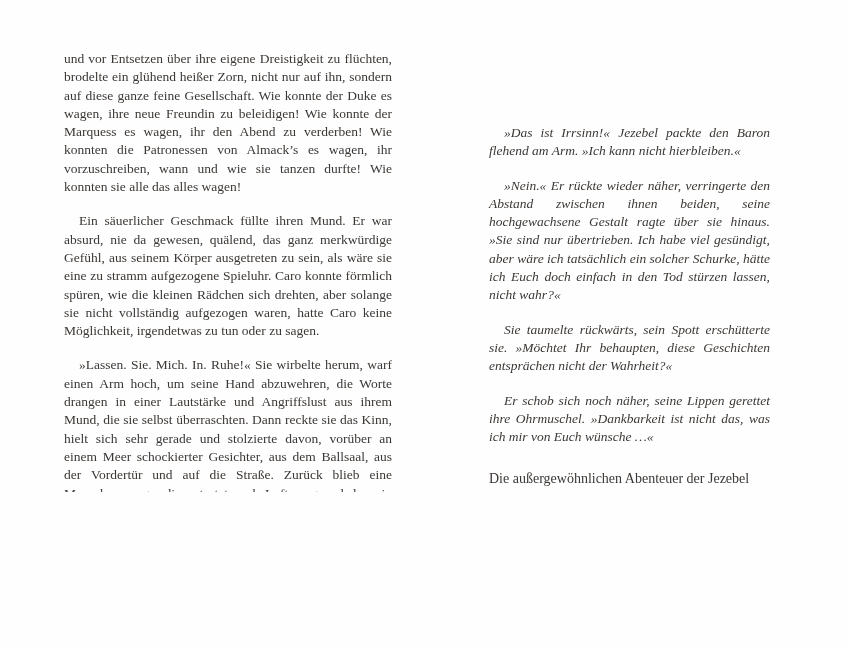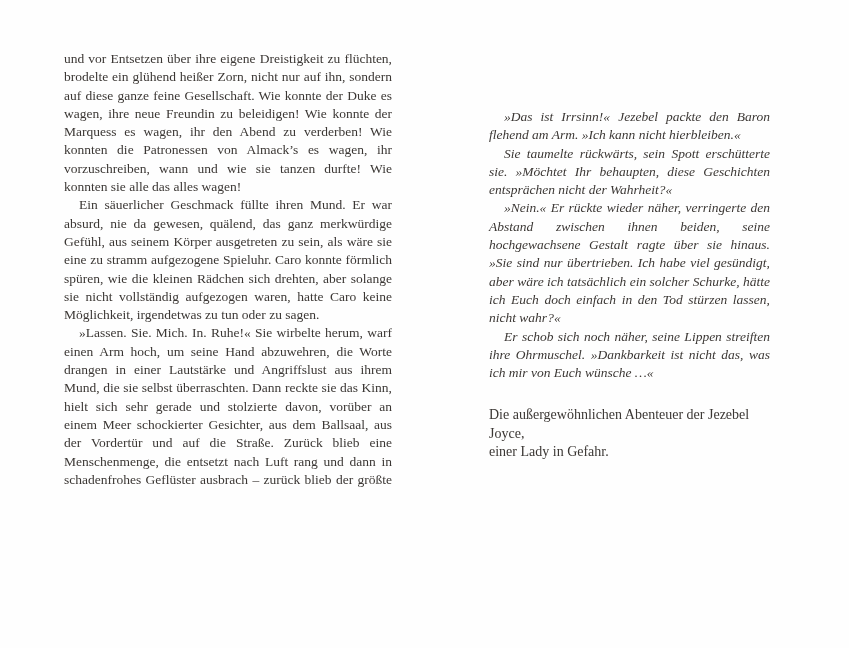--- a/index.html
+++ b/index.html
@@ -23,20 +23,21 @@
     text-align: justify;
     hyphens: auto;
     -webkit-hyphens: auto;
   }
   .text-block p {
     margin: 0;
     padding: 0;
   }
   .text-block p.indent {
     text-indent: 15px;
+    margin-top: 16px;
   }
   .page-left-block {
     left: 64px;
     top: 50px;
     width: 328px;
   }
   .page-right-block {
     left: 489px;
     top: 108px;
     width: 292px;
@@ -74,23 +75,23 @@
   <div class="text-block page-left-block">
     <p>und vor Entsetzen über ihre eigene Dreistigkeit zu flüchten, brodelte ein glühend heißer Zorn, nicht nur auf ihn, sondern auf diese ganze feine Gesellschaft. Wie konnte der Duke es wagen, ihre neue Freundin zu beleidigen! Wie konnte der Marquess es wagen, ihr den Abend zu verderben! Wie konnten die Patronessen von Almack’s es wagen, ihr vorzuschreiben, wann und wie sie tanzen durfte! Wie konnten sie alle das alles wagen!</p>
     <p class="indent">Ein säuerlicher Geschmack füllte ihren Mund. Er war absurd, nie da gewesen, quälend, das ganz merkwürdige Gefühl, aus seinem Körper ausgetreten zu sein, als wäre sie eine zu stramm aufgezogene Spieluhr. Caro konnte förmlich spüren, wie die kleinen Rädchen sich drehten, aber solange sie nicht vollständig aufgezogen waren, hatte Caro keine Möglichkeit, irgendetwas zu tun oder zu sagen.</p>
     <p class="indent">»Lassen. Sie. Mich. In. Ruhe!« Sie wirbelte herum, warf einen Arm hoch, um seine Hand abzuwehren, die Worte drangen in einer Lautstärke und Angriffslust aus ihrem Mund, die sie selbst überraschten. Dann reckte sie das Kinn, hielt sich sehr gerade und stolzierte davon, vorüber an einem Meer schockierter Gesichter, aus dem Ballsaal, aus der Vordertür und auf die Straße. Zurück blieb eine Menschenmenge, die entsetzt nach Luft rang und dann in schadenfrohes Geflüster ausbrach – zurück blieb der größte Skandal der Ballsaison.</p>
   </div>
 
   <div class="page-number">90</div>
 
   <div class="text-block page-right-block">
     <p class="indent">»Das ist Irrsinn!« Jezebel packte den Baron flehend am Arm. »Ich kann nicht hierbleiben.«</p>
+    <p class="indent">»Nein.« Er rückte wieder näher, verringerte den Abstand zwischen ihnen beiden, seine hochgewachsene Gestalt ragte über sie hinaus. »Sie sind nur übertrieben. Ich habe viel gesündigt, aber wäre ich tatsächlich ein solcher Schurke, hätte ich Euch doch einfach in den Tod stürzen lassen, nicht wahr?«</p>
     <p class="indent">Sie taumelte rückwärts, sein Spott erschütterte sie. »Möchtet Ihr behaupten, diese Geschichten entsprächen nicht der Wahrheit?«</p>
-    <p class="indent">»Nein.« Er rückte wieder näher, verringerte den Abstand zwischen ihnen beiden, seine hochgewachsene Gestalt ragte über sie hinaus. »Sie sind nur übertrieben. Ich habe viel gesündigt, aber wäre ich tatsächlich ein solcher Schurke, hätte ich Euch doch einfach in den Tod stürzen lassen, nicht wahr?«</p>
-    <p class="indent">Er schob sich noch näher, seine Lippen streiften ihre Ohrmuschel. »Dankbarkeit ist nicht das, was ich mir von Euch wünsche …«</p>
+    <p class="indent">Er schob sich noch näher, seine Lippen gerettet ihre Ohrmuschel. »Dankbarkeit ist nicht das, was ich mir von Euch wünsche …«</p>
 
     <div class="attribution">
       <div>Die außergewöhnlichen Abenteuer der Jezebel Joyce,</div>
       <div>einer Lady in Gefahr.</div>
     </div>
   </div>
 
 </div>
 
 </body></html>

